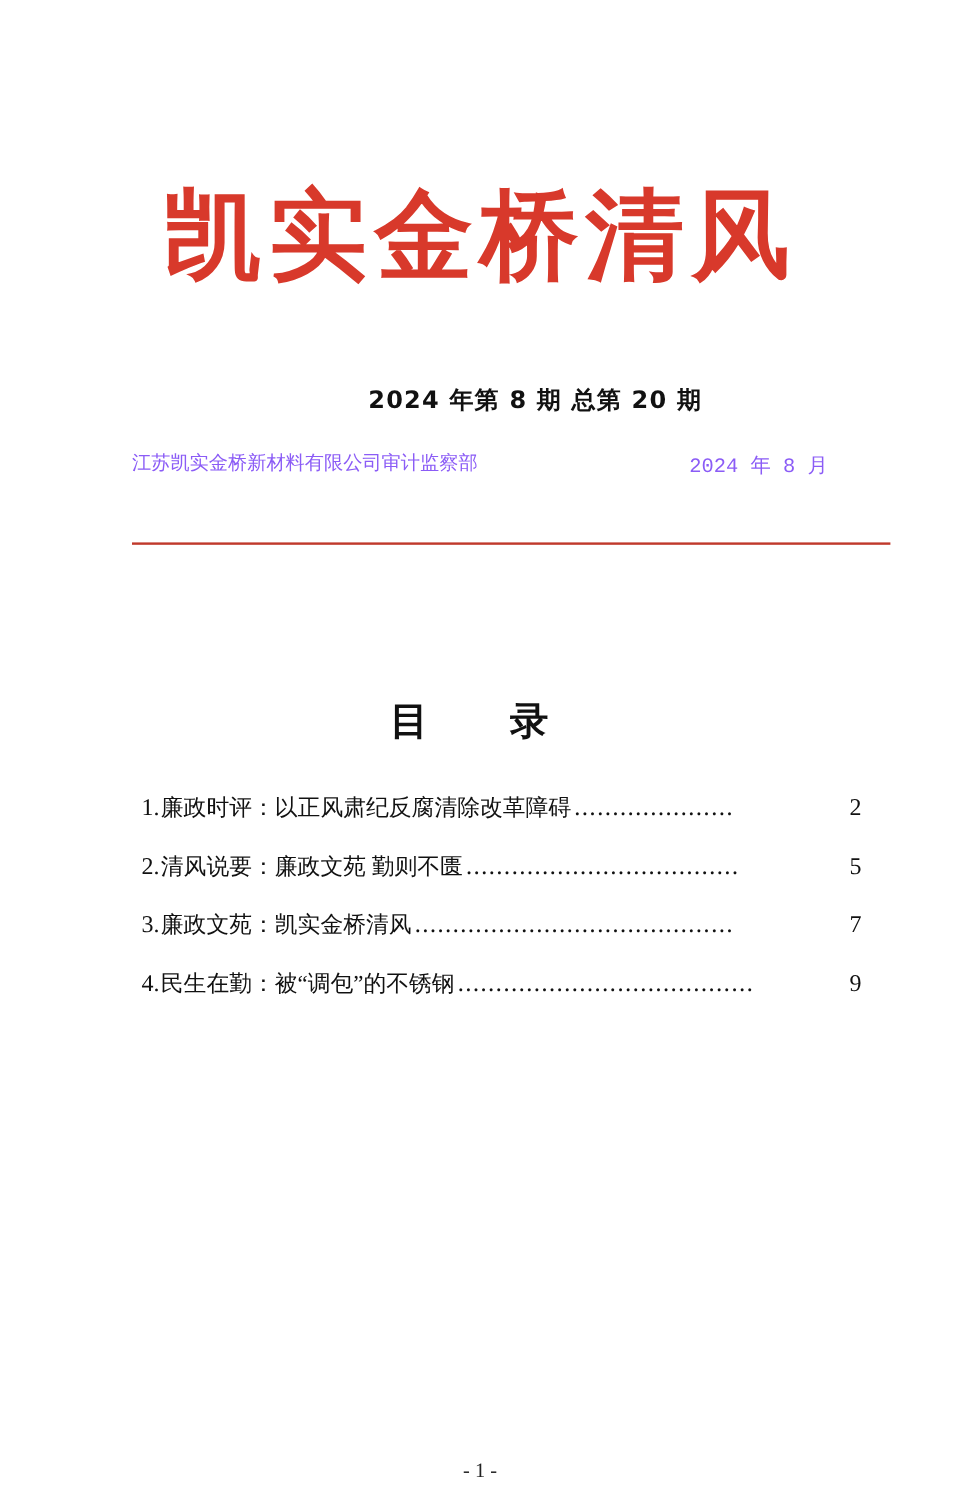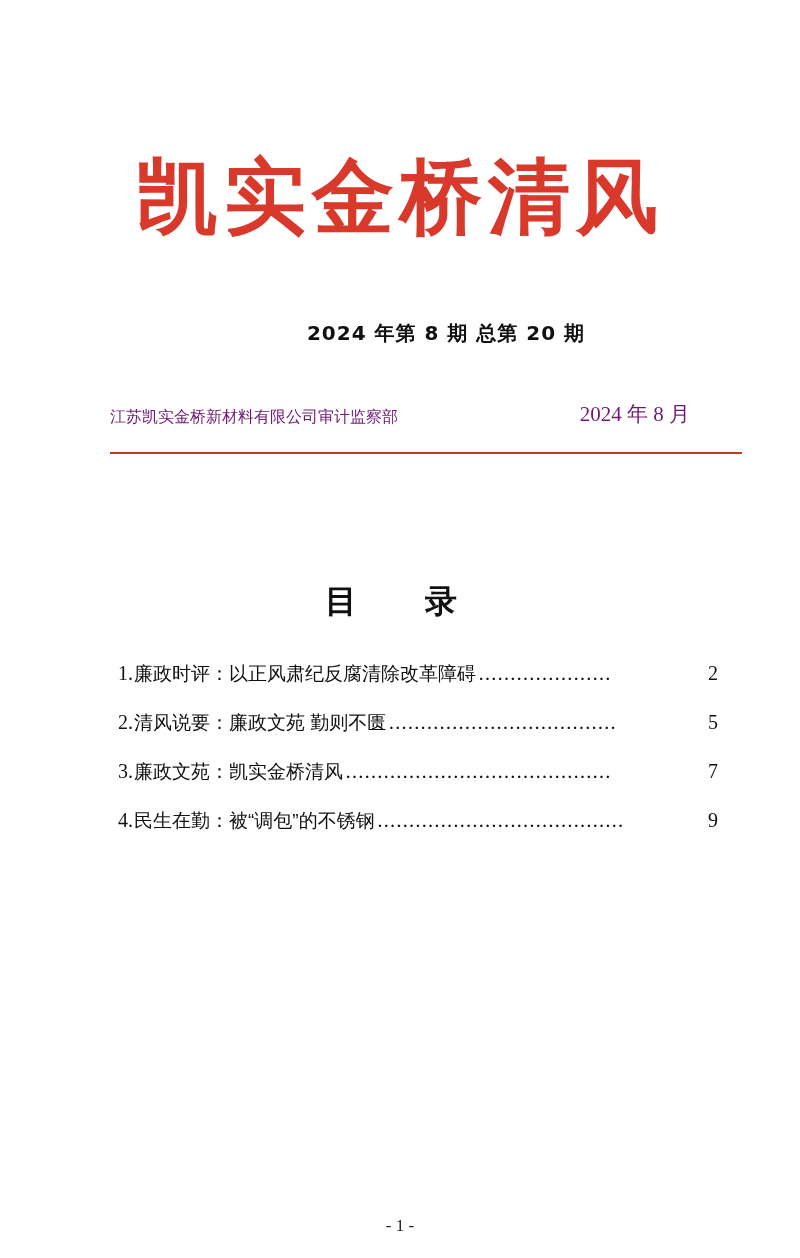--- a/index.html
+++ b/index.html
@@ -51,37 +51,37 @@
     font-family: "DejaVu Sans", sans-serif;
     font-size: 20px;
     font-weight: 700;
     letter-spacing: 1px;
     color: #111111;
     padding-left: 46px;
   }
 
   .publisher-row {
     position: absolute;
-    top: 400px;
+    top: 376px;
     left: 110px;
     width: 580px;
     display: flex;
     justify-content: space-between;
-    align-items: flex-end;
+    align-items: flex-start;
     font-size: 17px;
-    color: #701a75;
+    color: #8b5cf6;
   }
   .publisher-name {
     font-family: "DejaVu Sans", sans-serif;
     font-size: 16px;
     letter-spacing: 0px;
   }
   .publisher-date {
-    font-family: Liberation Serif, serif;
-    font-size: 21px;
+    font-family: Liberation Mono, monospace;
+    font-size: 17px;
   }
 
   .rule {
     position: absolute;
     top: 452px;
     left: 110px;
     width: 632px;
     height: 2px;
     background: #c0392b;
   }
@@ -114,21 +114,21 @@
     line-height: 1.35;
     margin-bottom: 22px;
     color: #111111;
     white-space: nowrap;
   }
   .toc-num {
     font-family: "Liberation Serif", serif;
     margin-right: 1px;
   }
   .toc-label {
-    font-family: Liberation Sans, sans-serif;
+    font-family: Liberation Serif, serif;
     font-size: 19px;
   }
   .toc-dots {
     flex: 1 1 auto;
     overflow: hidden;
     white-space: nowrap;
     font-family: "DejaVu Serif", serif;
     font-size: 19px;
     letter-spacing: 0px;
     margin: 0 2px;

